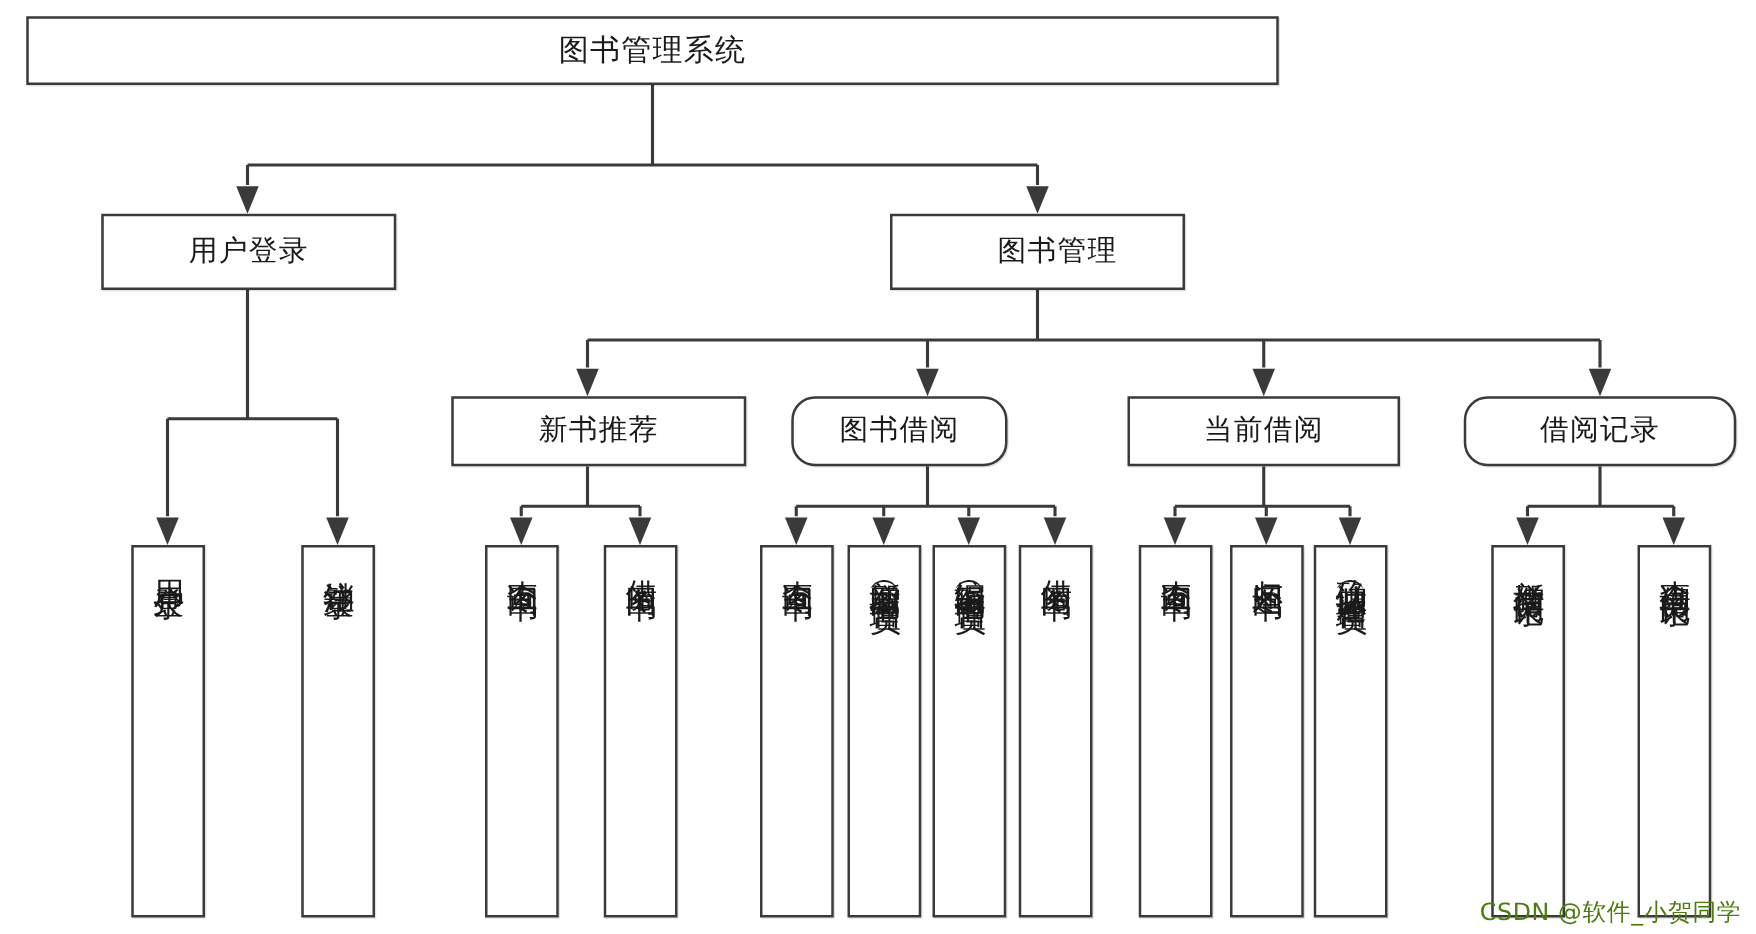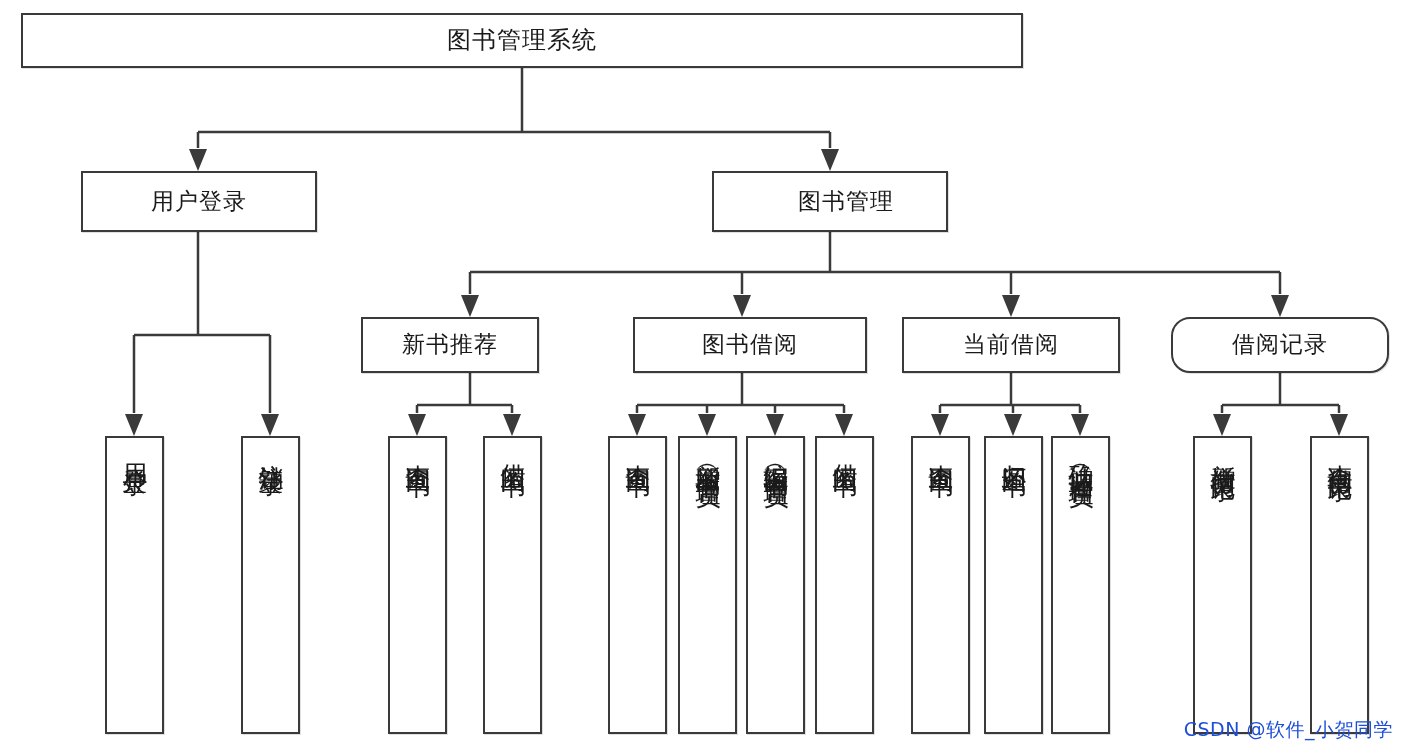--- a/index.html
+++ b/index.html
@@ -76,21 +76,21 @@
   .arrow-head {
     fill: #3a3a3a;
     stroke: none;
   }
   
   #watermark {
     position: absolute;
     right: 12px;
     bottom: 4px;
     font-size: 19px;
-    color: #1d4ed8;
+    color: #4d7c0f;
     letter-spacing: 0.5px;
     white-space: nowrap;
     user-select: none;
   }
 </style>
 </head>
 <body>
 
 <div id="diagram-root">
 
@@ -152,24 +152,24 @@
   <div id="nodes-layer">
       <div class="node horiz root" style="left: 21px; top: 13px; width: 1002px; height: 55px;">
         <span class="node-label">图书管理系统</span>
       </div>
       <div class="node horiz" style="left: 81px; top: 171px; width: 236px; height: 61px;">
         <span class="node-label">用户登录</span>
       </div>
       <div class="node horiz" style="left: 712px; top: 171px; width: 236px; height: 61px; padding-left: 32px;">
         <span class="node-label">图书管理</span>
       </div>
-      <div class="node horiz" style="left: 361px; top: 317px; width: 178px; height: 56px;">
+      <div class="node horiz" style="left: 361px; top: 317px; width: 236px; height: 56px;">
         <span class="node-label">新书推荐</span>
       </div>
-      <div class="node horiz" style="left: 633px; top: 317px; width: 234px; height: 56px;">
+      <div class="node horiz" style="left: 633px; top: 317px; width: 173px; height: 56px; border-radius: 19px;">
         <span class="node-label">图书借阅</span>
       </div>
       <div class="node horiz" style="left: 902px; top: 317px; width: 218px; height: 56px;">
         <span class="node-label">当前借阅</span>
       </div>
       <div class="node horiz" style="left: 1171px; top: 317px; width: 218px; height: 56px; border-radius: 19px;">
         <span class="node-label">借阅记录</span>
       </div>
       <div class="node vert" style="left: 105px; top: 436px; width: 59px; height: 298px;">
         <span class="node-label">用户登录</span>

